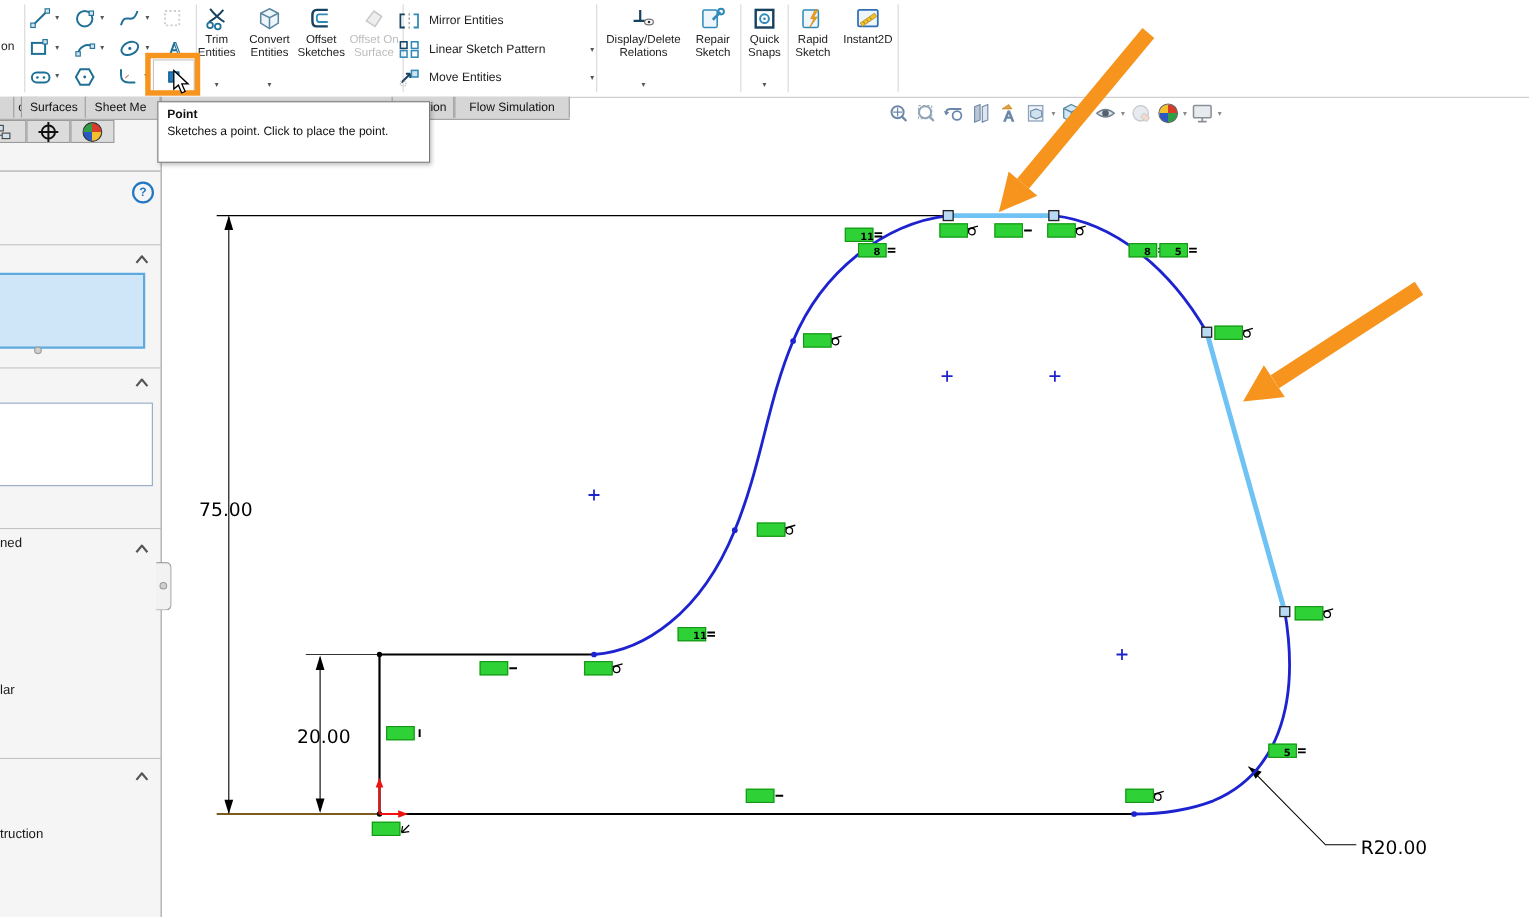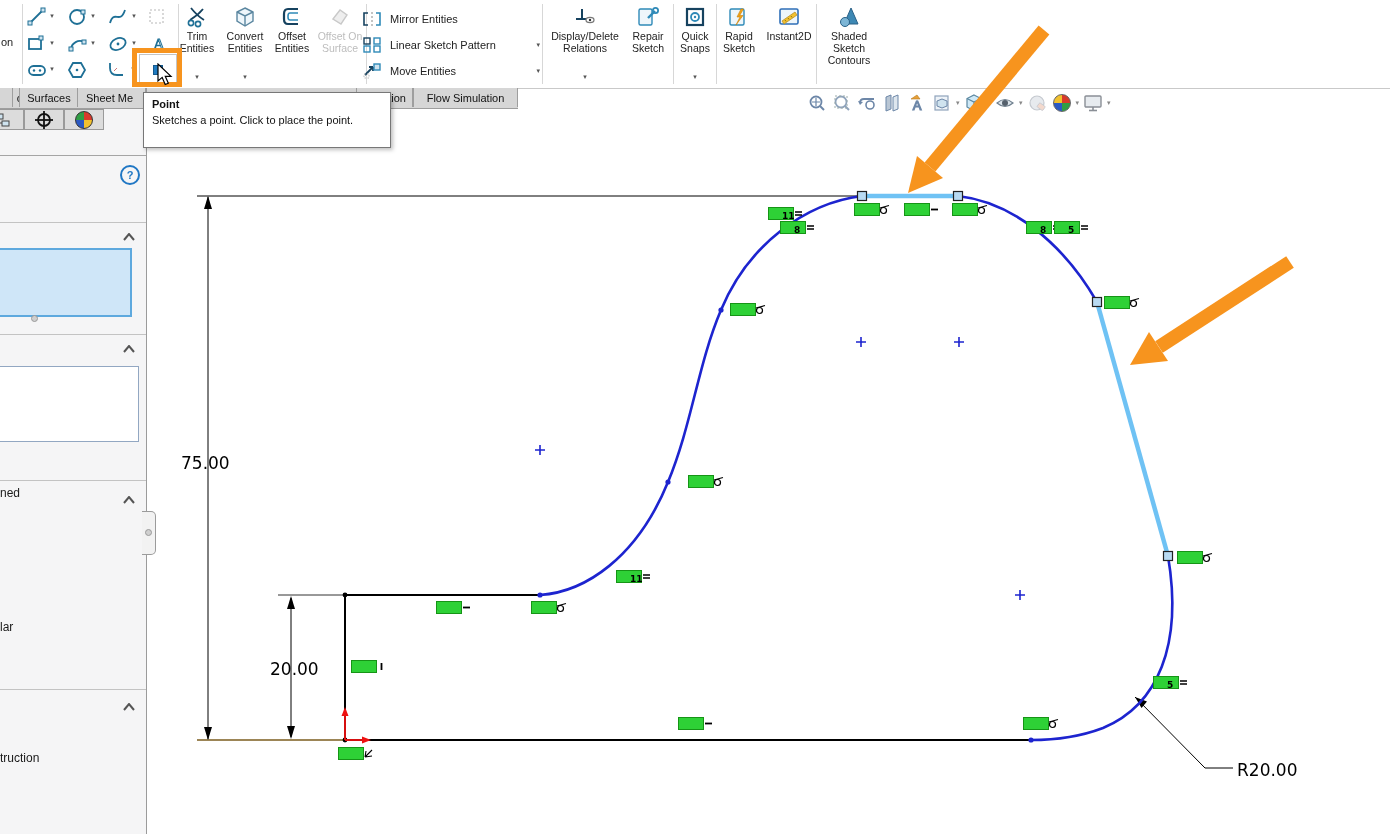--- a/index.html
+++ b/index.html
@@ -166,21 +166,21 @@
     <span class="blabel">Convert Entities</span>
     <span class="bcaret">▾</span>
   </div>
   <div class="bigbtn" style="left:269px;width:46px;">
     <span class="bicon">
         <svg width="24" height="24" viewBox="0 0 24 24">
           <path d="M18,4 L8,4 Q4,4 4,9 L4,14 Q4,19 8,19 L18,19" fill="none" stroke="#16425f" stroke-width="2.2"></path>
           <path d="M18,8 L10,8 Q8,8 8,11 L8,12 Q8,15 10,15 L18,15" fill="none" stroke="#2f8ab8" stroke-width="1.6"></path>
         </svg>
       </span>
-    <span class="blabel">Offset Entities</span>
+    <span class="blabel">Offset Sketches</span>
   </div>
   <div class="bigbtn disabled" style="left:316px;width:48px;">
     <span class="bicon">
         <svg width="24" height="24" viewBox="0 0 24 24">
           <path d="M5,14 L12,5 L19,10 L13,19 Z" fill="#eeeeee" stroke="#c9c9c9" stroke-width="1.4"></path>
         </svg>
       </span>
     <span class="blabel">Offset On Surface</span>
   </div>
 
@@ -271,29 +271,20 @@
           <rect x="3" y="4" width="18" height="15" rx="1.5" fill="#eef6fb" stroke="#2f6fb8" stroke-width="1.6"></rect>
           <path d="M5,16 L18,7 L20,10 L7,19 Z" fill="#f2c12e" stroke="#b8902a" stroke-width=".8"></path>
           <path d="M8,15 l1,1.4 M11,13 l1,1.4 M14,11 l1,1.4" stroke="#7a6010" stroke-width=".8"></path>
         </svg>
       </span>
     <span class="blabel">Instant2D</span>
   </div>
 
   <div class="vsep" style="left:816px;"></div>
 
-  <div class="bigbtn" style="left:818px;width:62px;">
-    <span class="bicon">
-        <svg width="24" height="22" viewBox="0 0 24 22">
-          <path d="M14,2 L21,18 L7,18 Z" fill="#3d88b4" stroke="#2a6187" stroke-width="1"></path>
-          <circle cx="8" cy="16" r="4.5" fill="#7db6d6" stroke="#2a6187" stroke-width="1"></circle>
-        </svg>
-      </span>
-    <span class="blabel">Shaded Sketch Contours</span>
-  </div>
 </div>
 
 <div id="tabrow" class="abs">
   <div class="ctab" style="left:12px;width:19px;">
       <span>ch</span>
     </div>
   <div class="ctab" style="left:19px;width:58px;">
       <span>Surfaces</span>
     </div>
   <div class="ctab" style="left:77px;width:69px;justify-content:flex-start;padding-left:8px;box-sizing:border-box;">

